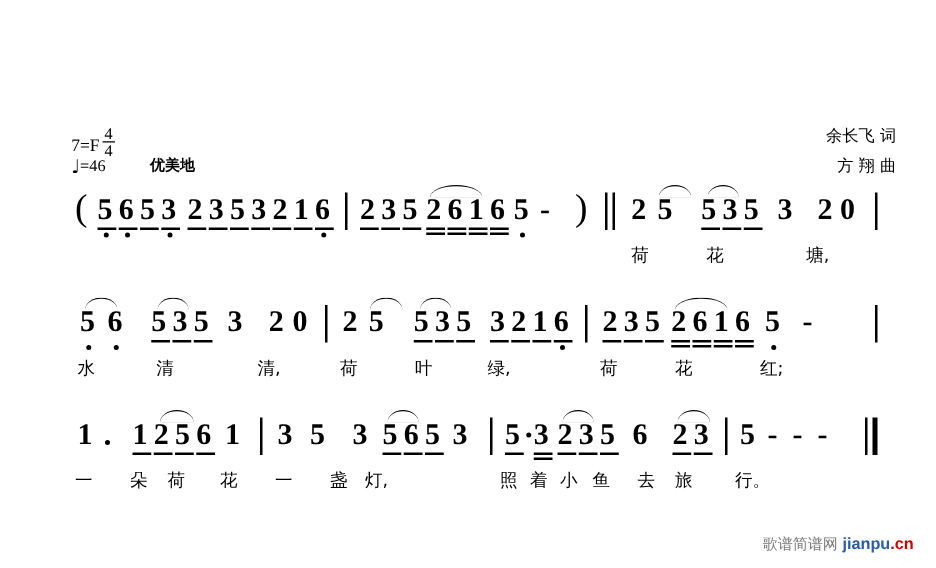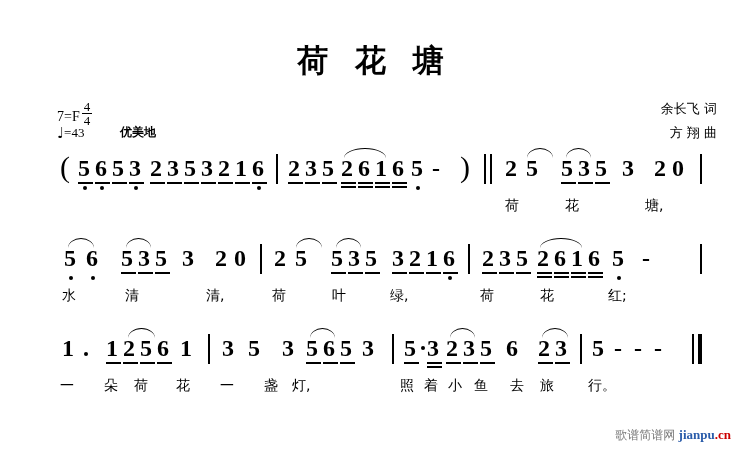--- a/index.html
+++ b/index.html
@@ -189,42 +189,41 @@
     width: 4px;
     height: 4px;
     border-radius: 50%;
     background: #000;
   }
   
   .footer {
     position: absolute;
     right: 18px;
     bottom: 10px;
-    font-family: Liberation Serif, serif;
+    font-family: Liberation Sans, sans-serif;
     font-size: 13px;
     color: #555;
     white-space: nowrap;
   }
   .footer .cn { color: #7a7a7a; font-size: 12px; }
   .footer .site { color: #2a5caa; font-weight: bold; }
   .footer .site .red { color: #c00; }
 </style>
 </head>
 <body>
 
 <div class="page">
 
-  <div class="title">荷 花 塘</div>
 
   <div class="key-sig">
     <span>7=F</span><span class="frac"><span class="num">4</span><span class="den">4</span></span>
   </div>
 
   <div class="tempo">
-    <span class="note">♩</span><span>=43</span>
+    <span class="note">♩</span><span>=46</span>
   </div>
 
   <div class="expression">优美地</div>
 
   <div class="credit credit-1">余长飞 词</div>
   <div class="credit credit-2">方 翔 曲</div>
 
   <div class="row" style="top:152px;">
     <div class="notes">
       <span class="paren" style="left:60px; top:-2px;">(</span>

